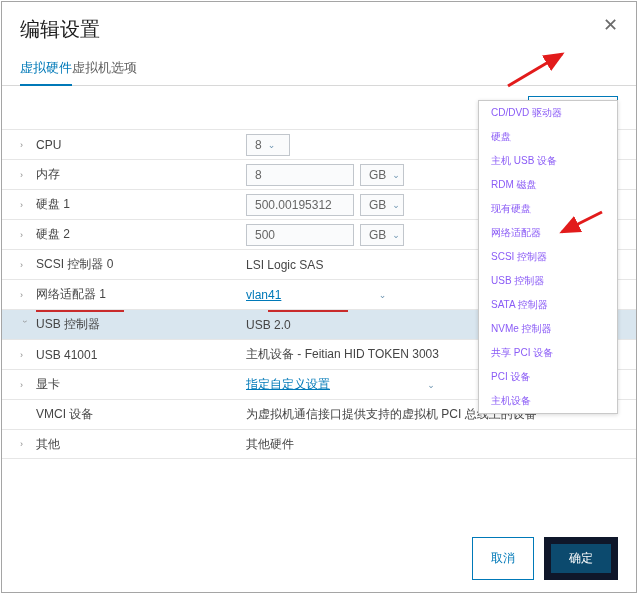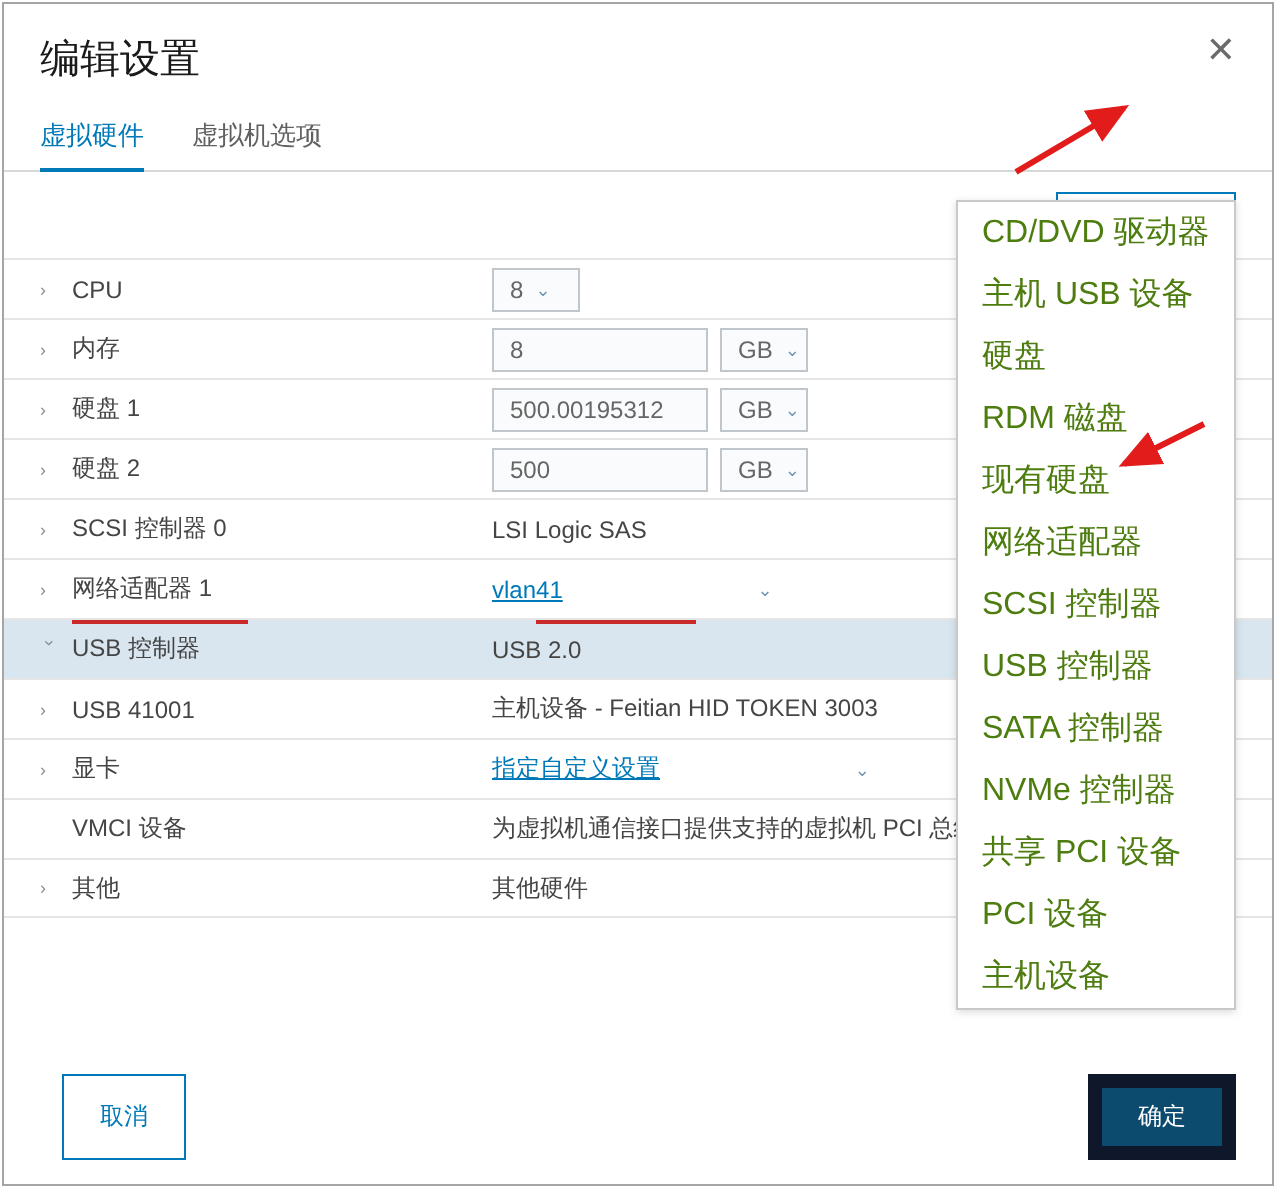--- a/index.html
+++ b/index.html
@@ -1,44 +1,44 @@
 <!DOCTYPE html>
 <html><head>
 <meta charset="utf-8">
 <style>
 * { box-sizing: border-box; margin: 0; padding: 0; }
 body { font-family: "Microsoft YaHei", Arial, sans-serif; font-size: 12px; color: #333; background: #fff; width: 640px; height: 596px; position: relative; overflow: hidden; }
 .dialog { width: 636px; height: 592px; border: 1px solid #a5a5a5; margin: 1px; position: relative; background: #fff; }
 .header { padding: 14px 18px 10px 18px; display: flex; justify-content: space-between; align-items: flex-start; }
 .title { font-size: 20px; font-weight: 400; color: #1a1a1a; }
 .close-x { font-size: 18px; color: #6b6b6b; cursor: pointer; line-height: 1; }
-.tabs { display: flex; border-bottom: 1px solid #d8d8d8; padding: 0 18px; gap: 24px; }
+.tabs { display: flex; border-bottom: 1px solid #d8d8d8; padding: 0 18px; }
 .tab { padding: 6px 0 8px 0; font-size: 13px; color: #616161; cursor: pointer; position: relative; }
 .tab.active { color: #0079b8; }
 .tab.active::after { content: ""; position: absolute; left: 0; right: 0; bottom: -1px; height: 2px; background: #0079b8; }
 .toolbar { display: flex; justify-content: flex-end; padding: 10px 18px 6px 0; }
 .add-btn { border: 1px solid #0079b8; color: #0079b8; background: #fff; font-size: 12px; padding: 4px 14px; cursor: pointer; }
 .rows { }
 .row { display: flex; align-items: center; border-top: 1px solid #e6e6e6; padding: 0 18px; height: 30px; font-size: 12px; }
 .row .chev { width: 10px; color: #8a8a8a; font-size: 9px; margin-right: 6px; }
 .row .label { width: 210px; color: #454545; }
 .row .val { flex: 1; display: flex; align-items: center; gap: 6px; color: #454545; }
 .row.hl { background: #d9e6ef; }
 .inp { border: 1px solid #c1c6cc; background: #fafbfc; height: 22px; padding: 0 8px; color: #666; font-size: 12px; }
 .inp.num { width: 108px; text-align: left; }
 .inp.small { width: 44px; text-align: left; }
 .sel { display: inline-flex; align-items: center; gap: 6px; }
 .caret { color: #6b93b0; font-size: 9px; }
 .link { color: #0079b8; gap: 47px; }
-.footer { position: absolute; bottom: 0; left: 11px; right: 0; display: flex; justify-content: space-between; gap: 10px; padding: 12px 18px; background: #fff; }
+.footer { position: absolute; bottom: 0; left: 11px; right: 0; display: flex; justify-content: flex-end; gap: 10px; padding: 12px 18px; background: #fff; }
 .btn { font-size: 12px; padding: 6px 18px; cursor: pointer; }
 .btn.ghost { border: 1px solid #0079b8; color: #0079b8; background: #fff; }
 .btn.primary { border: 7px solid #0f172a; color: #fff; background: #0c4a6e; }
 .dropdown { position: absolute; top: 98px; right: 18px; width: 140px; background: #fff; border: 1px solid #c9c9c9; box-shadow: 0 1px 4px rgba(0,0,0,0.15); z-index: 20; }
-.dd-item { padding: 5px 12px; font-size: 16px; color: #4d7c0f; cursor: pointer; white-space: nowrap; }
+.dd-item { padding: 5px 12px; font-size: 10px; color: #8b5cf6; cursor: pointer; white-space: nowrap; }
 .arrow { position: absolute; z-index: 30; pointer-events: none; }
 .redline { position: absolute; background: #c92b2b; height: 2px; z-index: 5; }
 </style>
 </head>
 <body>
 
 <div class="dialog">
   <div class="header">
     <div class="title">编辑设置</div>
     <div class="close-x">✕</div>
@@ -134,22 +134,22 @@
       <span class="label">其他</span>
       <span class="val">其他硬件</span>
     </div>
   </div>
 
   <div class="redline" style="left:34px; top:308px; width:88px;"></div>
   <div class="redline" style="left:266px; top:308px; width:80px;"></div>
 
   <div class="dropdown">
     <div class="dd-item">CD/DVD 驱动器</div>
+    <div class="dd-item">硬盘</div>
     <div class="dd-item">主机 USB 设备</div>
-    <div class="dd-item">硬盘</div>
     <div class="dd-item">RDM 磁盘</div>
     <div class="dd-item">现有硬盘</div>
     <div class="dd-item">网络适配器</div>
     <div class="dd-item">SCSI 控制器</div>
     <div class="dd-item">USB 控制器</div>
     <div class="dd-item">SATA 控制器</div>
     <div class="dd-item">NVMe 控制器</div>
     <div class="dd-item">共享 PCI 设备</div>
     <div class="dd-item">PCI 设备</div>
     <div class="dd-item">主机设备</div>

